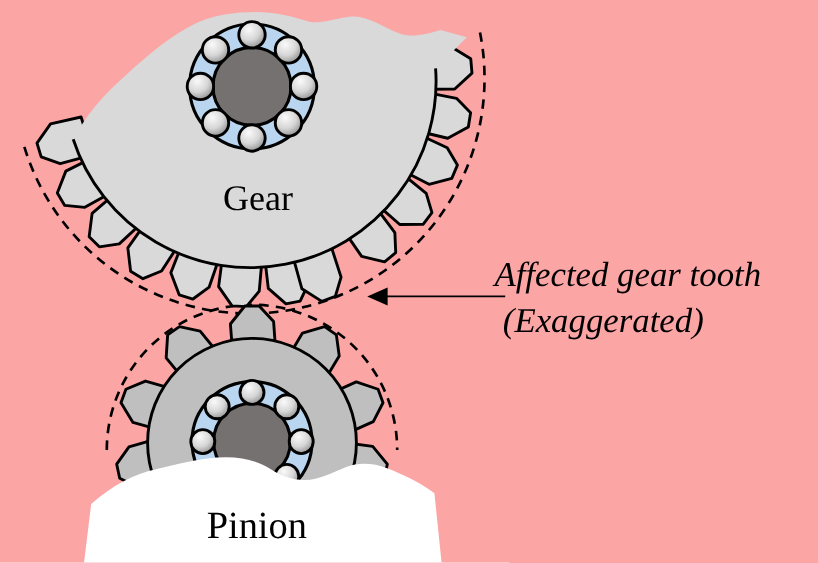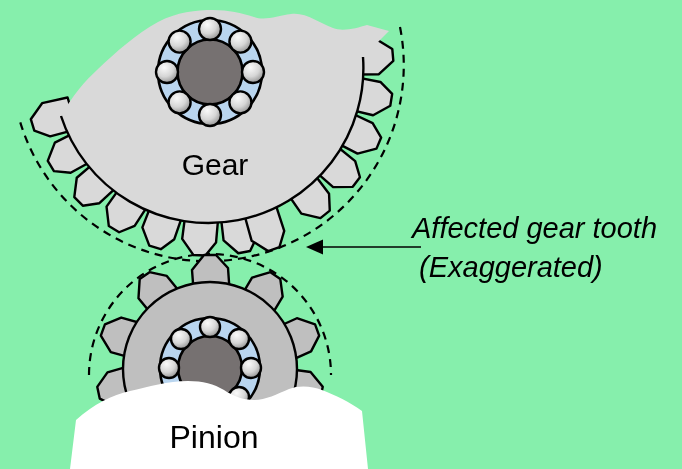--- a/index.html
+++ b/index.html
@@ -1,21 +1,21 @@
 <!DOCTYPE html>
 <html><head>
 <meta charset="utf-8">
 <style>
   html,body{margin:0;padding:0;background:#fff;}
   .canvas{
     position:relative;
     width:682px;height:469px;
-    background:#86efac;
+    background:#fca5a5;
     overflow:hidden;
-    font-family:Liberation Sans, sans-serif;
+    font-family:Liberation Serif, serif;
   }
   svg{display:block;}
   .outline{stroke:#000000;stroke-width:2.4;stroke-linejoin:round;}
   .thick{stroke-width:2.6;}
   .dashed{fill:none;stroke:#000000;stroke-width:2.2;stroke-dasharray:8 6;stroke-linecap:butt;}
   .nofill{fill:none;}
   .nostroke{stroke:none;}
   .label{fill:#000000;}
   .gear-label{font-size:30px;text-anchor:middle;}
   .pinion-label{font-size:32px;text-anchor:middle;}

